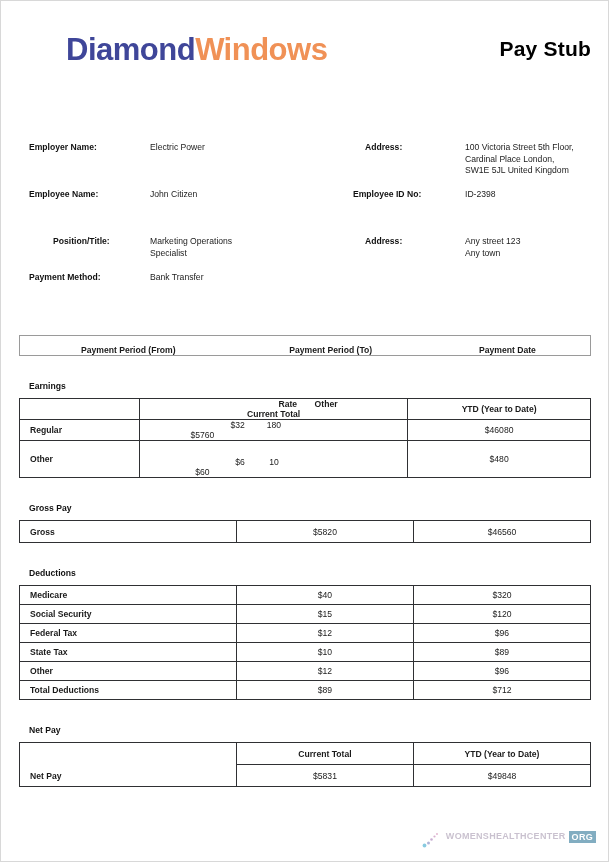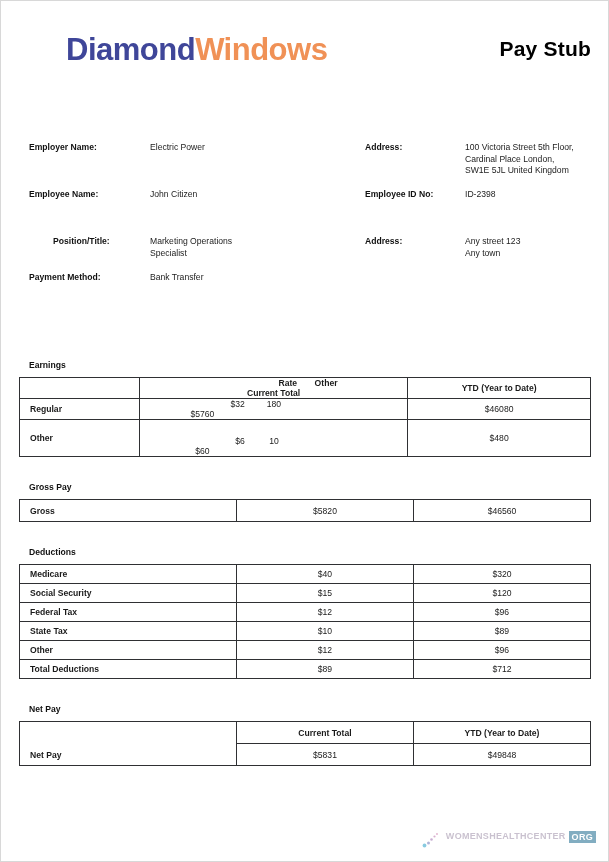--- a/index.html
+++ b/index.html
@@ -50,21 +50,21 @@
   .lab { font-weight: bold; font-size: 8.6px; color: #111; white-space: nowrap; }
   .val { font-size: 8.6px; color: #222; line-height: 11.5px; }
   .val div { white-space: nowrap; }
 
   .c-empl-lab   { left: 10px;  top: 57px; }
   .c-empl-val   { left: 131px; top: 57px; }
   .c-addr1-lab  { left: 346px; top: 57px; }
   .c-addr1-val  { left: 446px; top: 57px; }
   .c-emp-lab    { left: 10px;  top: 104px; }
   .c-emp-val    { left: 131px; top: 104px; }
-  .c-empid-lab  { left: 346px; top: 104px; text-align: center; }
+  .c-empid-lab  { left: 334px; top: 104px; text-align: center; }
   .c-empid-val  { left: 446px; top: 104px; }
   .c-pos-lab    { left: 10px;  top: 151px; padding-left: 24px; }
   .c-pos-val    { left: 131px; top: 151px; }
   .c-addr2-lab  { left: 346px; top: 151px; }
   .c-addr2-val  { left: 446px; top: 151px; }
   .c-pay-lab    { left: 10px;  top: 187px; }
   .c-pay-val    { left: 131px; top: 187px; }
 
   
   table { border-collapse: collapse; width: 100%; font-size: 8.6px; }
@@ -150,20 +150,25 @@
         <div>Any town</div>
       </div>
 
       <div class="cell c-pay-lab lab">Payment Method:</div>
       <div class="cell c-pay-val val">Bank Transfer</div>
     </div>
 
     <div style="margin-top:98px;">
       <table class="period-tbl">
         <tbody>
+            <tr>
+          <td class="period-head" style="width:38%">Payment Period (From)</td>
+          <td class="period-head" style="width:33%">Payment Period (To)</td>
+          <td class="period-head" style="width:29%">Payment Date</td>
+        </tr>
       </tbody>
         </table>
     </div>
 
     <div style="margin-top:25px;">
       <div class="sec-label">Earnings</div>
       <table class="tbl">
         <tbody>
             <tr>
           <td style="width:21%"></td>

